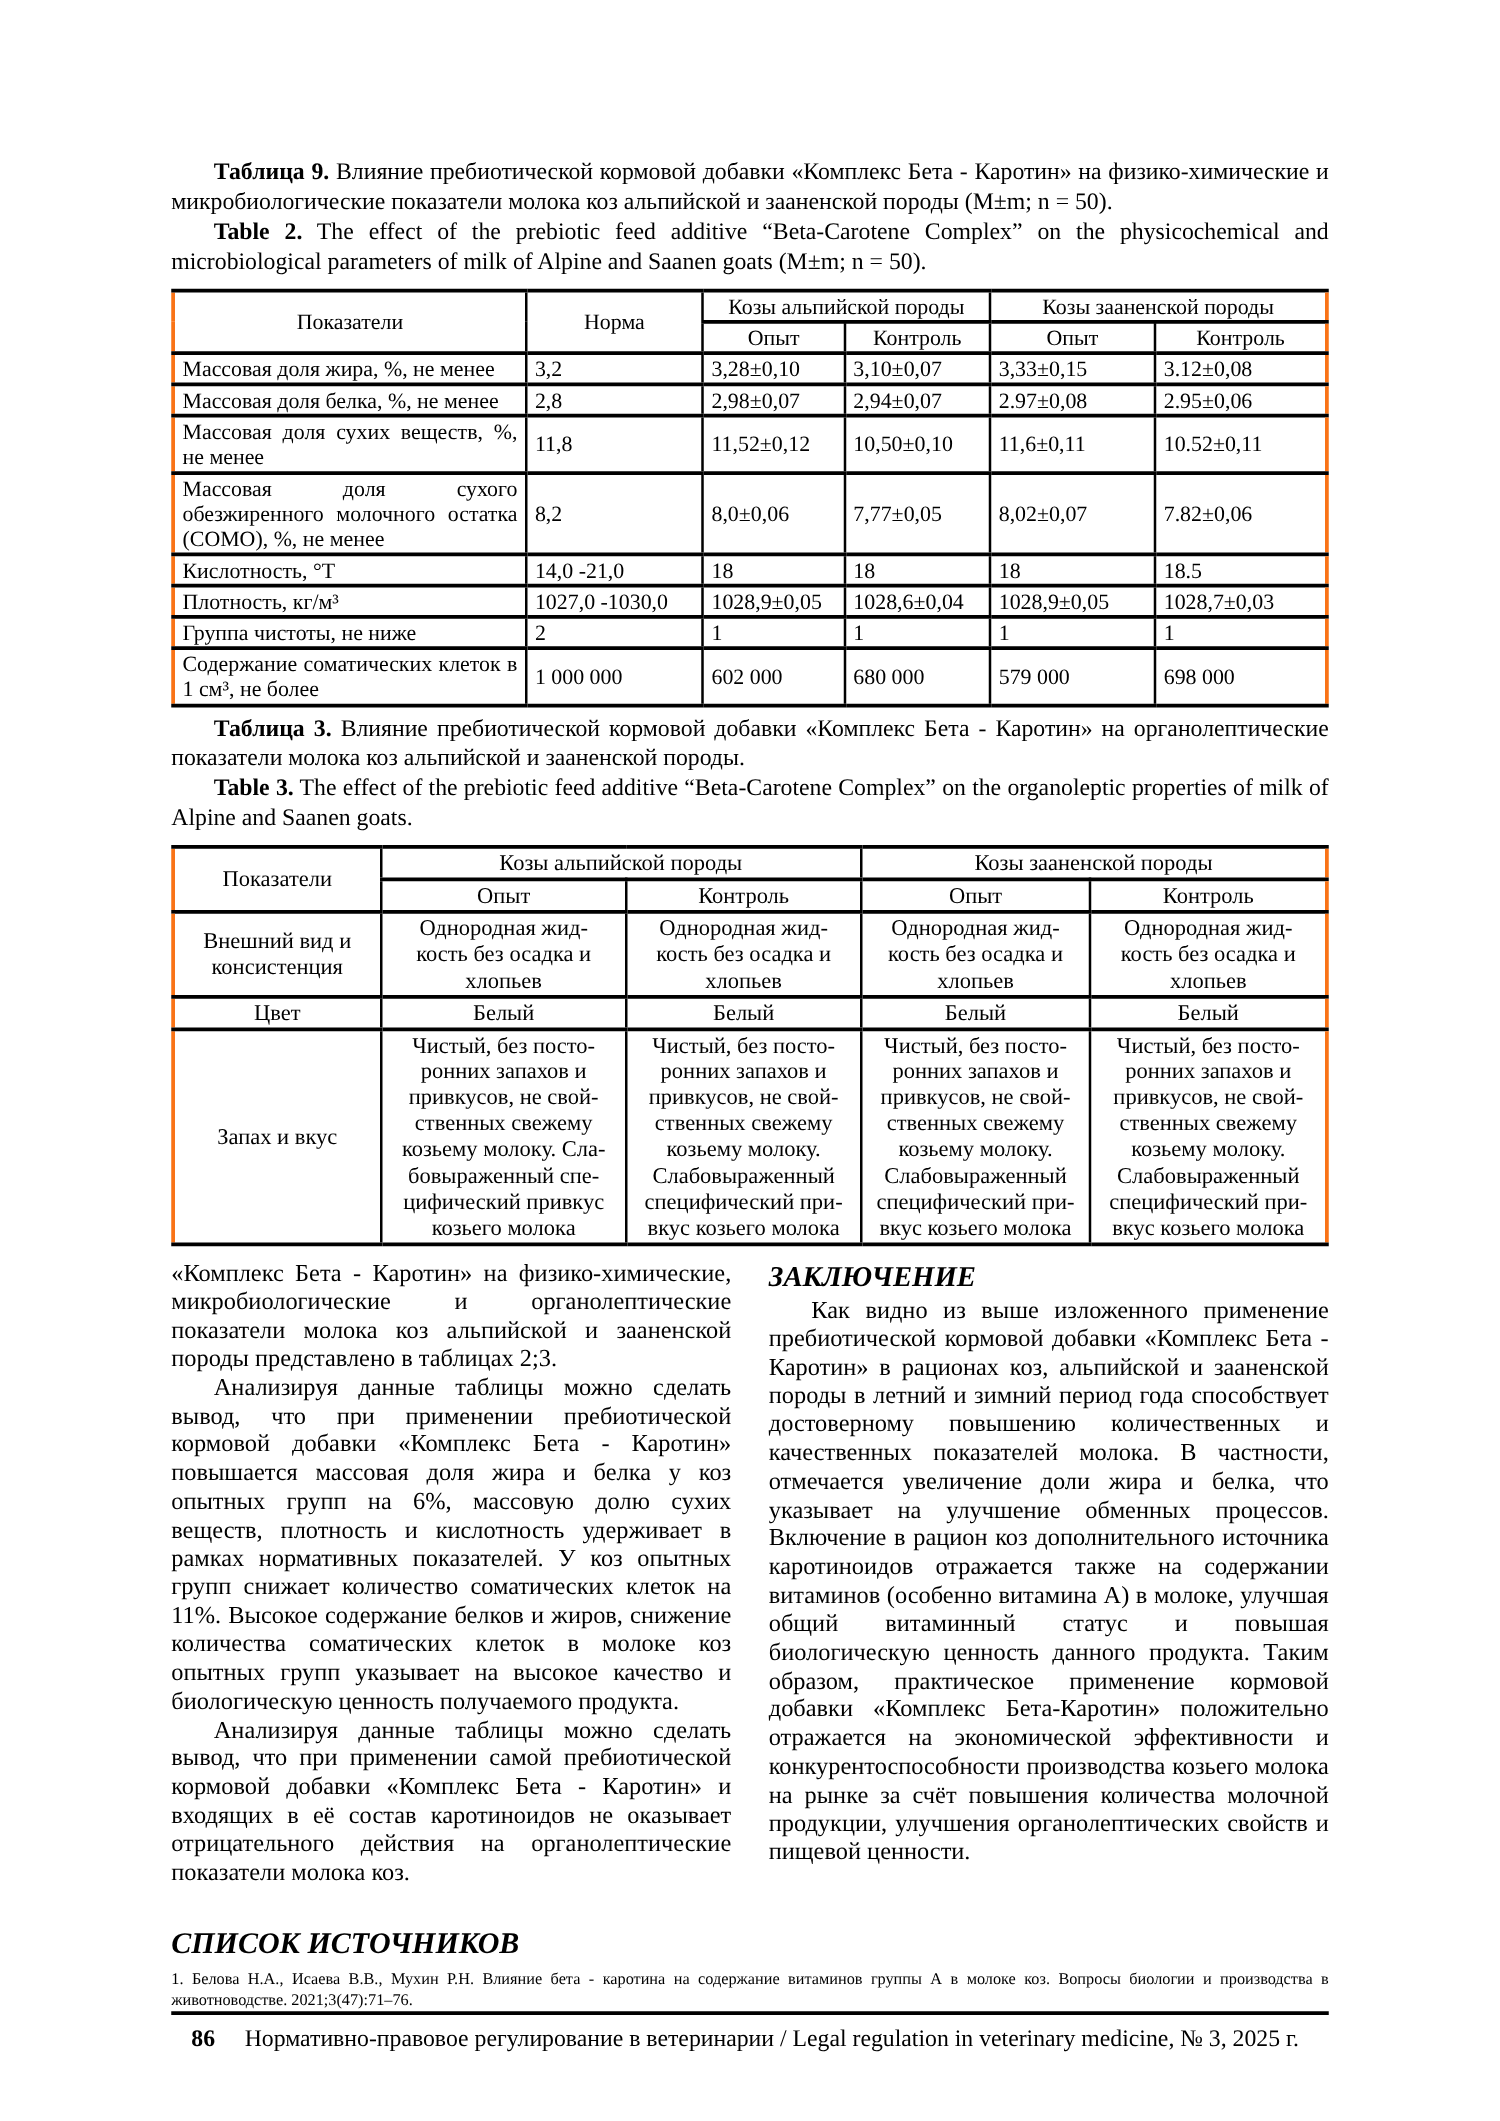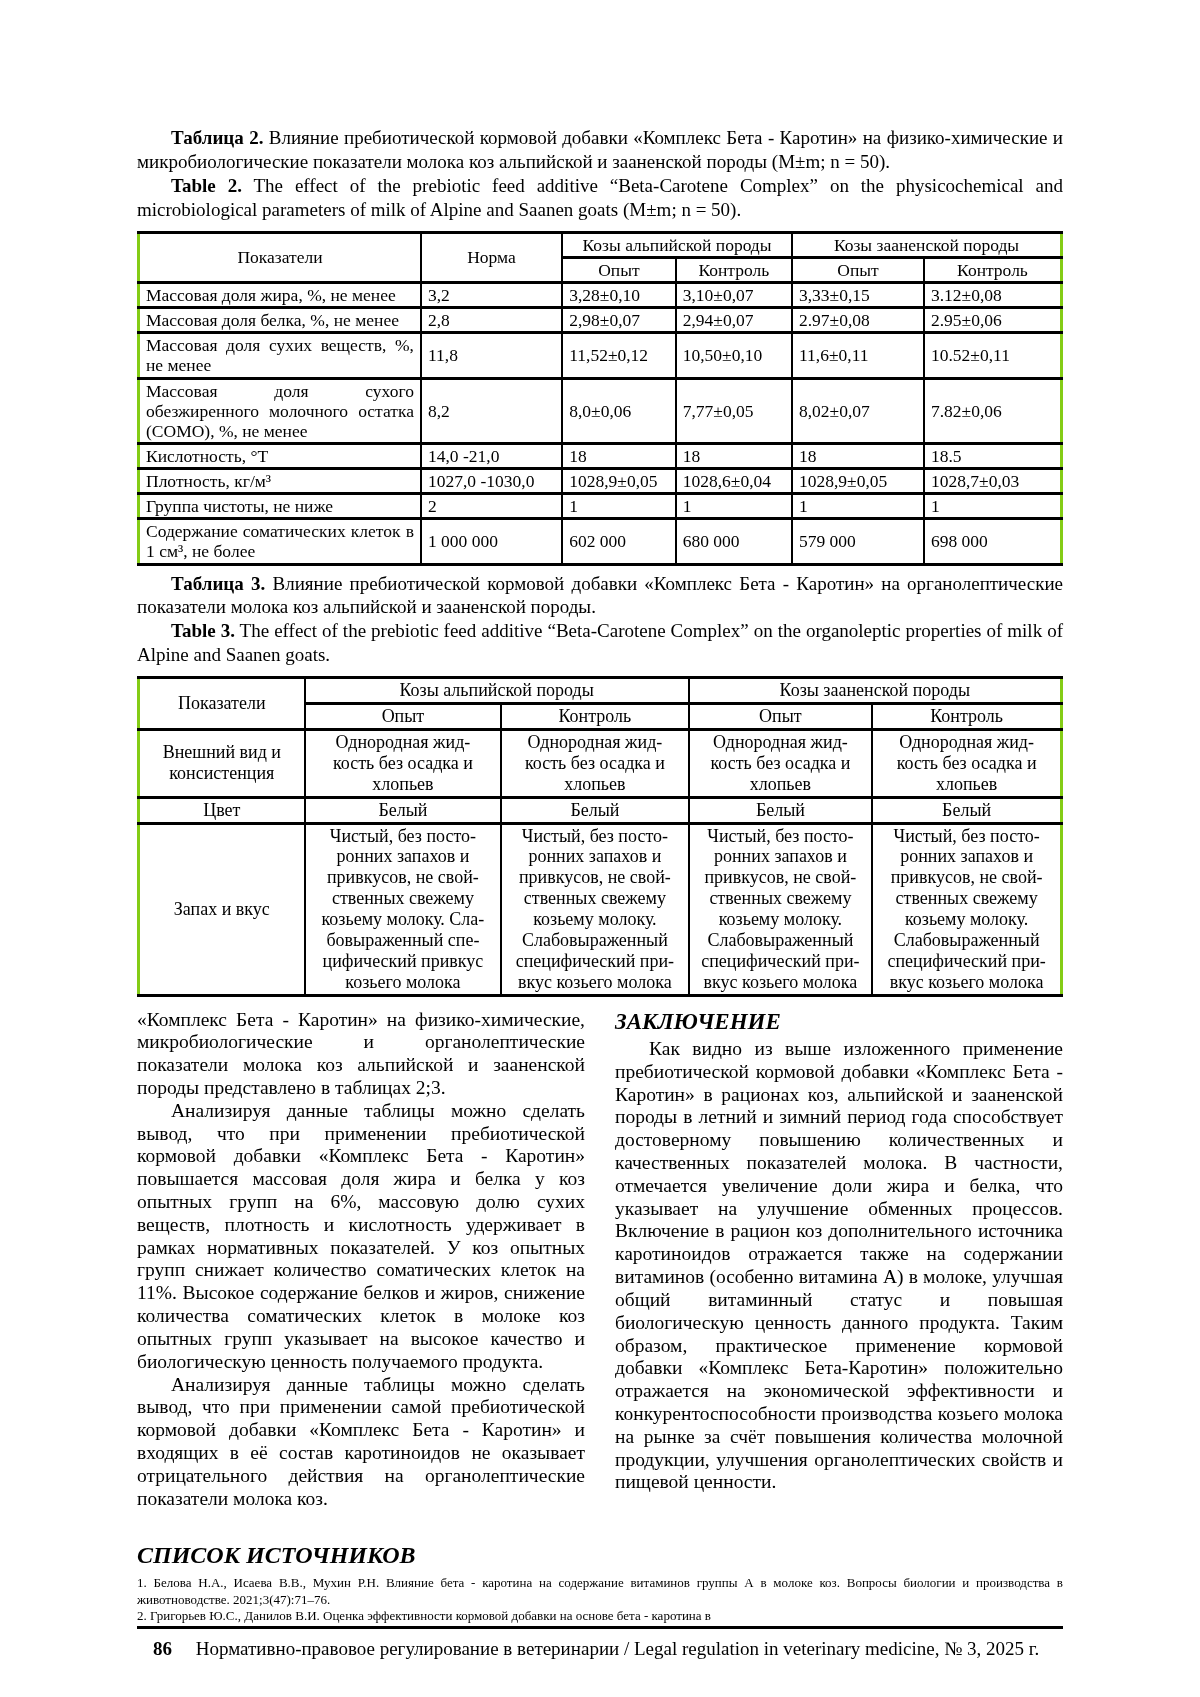--- a/index.html
+++ b/index.html
@@ -12,21 +12,21 @@
   .page { padding: 126px 137px 0 137px; }
 
   .caption {
     font-size: 19px; line-height: 1.26;
     text-align: justify; text-indent: 34px; margin: 0;
   }
   .caption .cap-label { font-weight: bold; }
 
   table.tbl {
     width: 100%; border-collapse: collapse;
-    border: 3px solid #84cc16;
+    border: 3px solid #f97316;
     margin-top: 9px;
     padding-left: 21px;
   }
   table.tbl th, table.tbl td {
     border: 2px solid #000;
     border-top-width: 3px; border-bottom-width: 3px;
     padding: 1px 6px; vertical-align: middle;
     font-weight: normal;
   }
   table.tbl2 { font-size: 17.5px; line-height: 1.15; }
@@ -63,21 +63,21 @@
   }
   .footer { display: flex; align-items: baseline; margin-top: 9px; font-size: 19px; }
   .footer .num { font-weight: bold; margin-left: 16px; }
   .footer .journal { flex: 1; text-align: center; }
 </style>
 </head>
 <body>
 
 <div class="page">
 
-  <p class="caption"><span class="cap-label">Таблица 2.</span>
+  <p class="caption"><span class="cap-label">Таблица 9.</span>
     <span>Влияние пребиотической кормовой добавки «Комплекс Бета - Каротин»  на физико-химические и микробиологические показатели молока коз альпийской и зааненской породы (M±m; n = 50).</span></p>
   <p class="caption"><span class="cap-label">Table 2.</span>
     <span>The effect of the prebiotic feed additive “Beta-Carotene Complex” on the physicochemical and microbiological parameters of milk of Alpine and Saanen goats (M±m; n = 50).</span></p>
 
   <table class="tbl tbl2">
     <colgroup>
       <col style="width:30.6%">
         <col style="width:15.3%">
         <col style="width:12.3%">
       <col style="width:12.6%">
@@ -260,21 +260,20 @@
       <p>Анализируя данные таблицы можно сделать вывод, что при применении самой пребиотической кормовой добавки «Комплекс Бета - Каротин» и входящих в её состав каротиноидов не оказывает отрицательного действия на органолептические показатели молока коз.</p>
     </div>
     <div class="col">
       <h2 class="sec-heading">ЗАКЛЮЧЕНИЕ</h2>
       <p>Как видно из выше изложенного применение пребиотической кормовой добавки «Комплекс Бета - Каротин» в рационах коз, альпийской и зааненской породы в летний и зимний период года способствует достоверному повышению количественных и качественных показателей молока. В частности, отмечается увеличение доли жира и белка, что указывает на улучшение обменных процессов. Включение в рацион коз дополнительного источника каротиноидов отражается также на содержании витаминов (особенно витамина А) в молоке, улучшая общий витаминный статус и повышая биологическую ценность данного продукта. Таким образом, практическое применение кормовой добавки «Комплекс Бета-Каротин» положительно отражается на экономической эффективности и конкурентоспособности производства козьего молока на рынке за счёт повышения количества молочной продукции, улучшения органолептических свойств и пищевой ценности.</p>
     </div>
   </div>
 
   <h2 class="refs-heading">СПИСОК ИСТОЧНИКОВ</h2>
   <p class="ref">1. Белова Н.А., Исаева В.В., Мухин Р.Н. Влияние бета - каротина на содержание витаминов группы А в молоке коз. Вопросы биологии и производства в животноводстве. 2021;3(47):71–76.</p>
-  <p class="ref">2. Григорьев Ю.С., Данилов В.И. Оценка эффективности кормовой добавки на основе бета - каротина в</p>
 
   <hr class="bottom-rule">
 
   <div class="footer">
     <span class="num">86</span>
     <span class="journal">Нормативно-правовое регулирование в ветеринарии / Legal regulation in veterinary medicine, № 3, 2025 г.</span>
   </div>
 
 </div>
 

